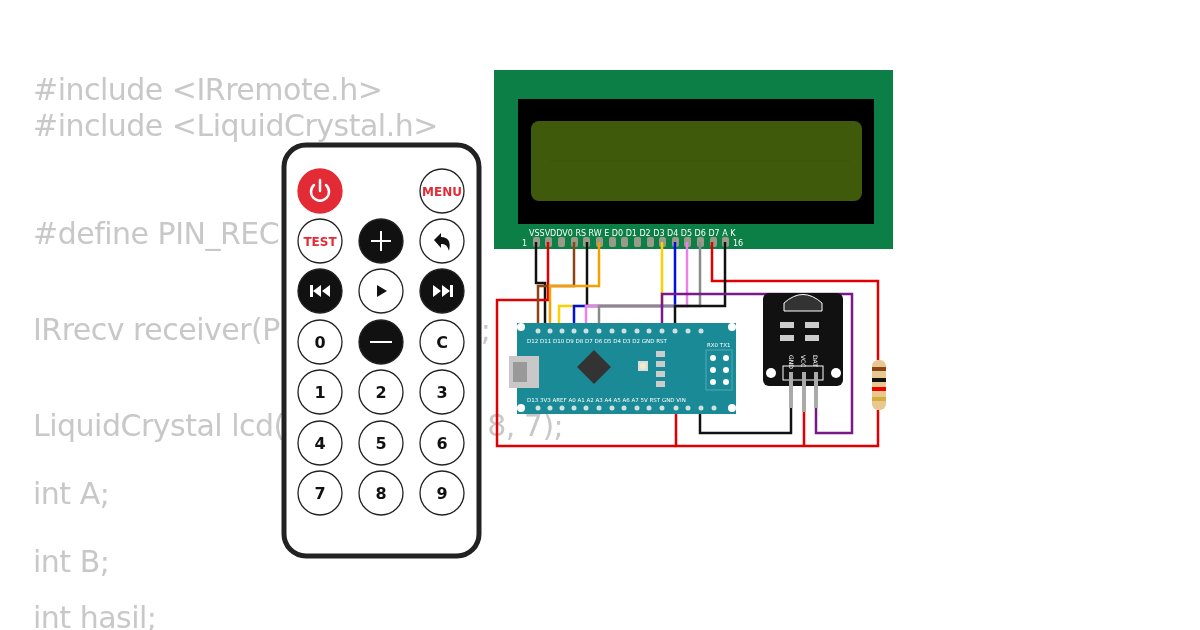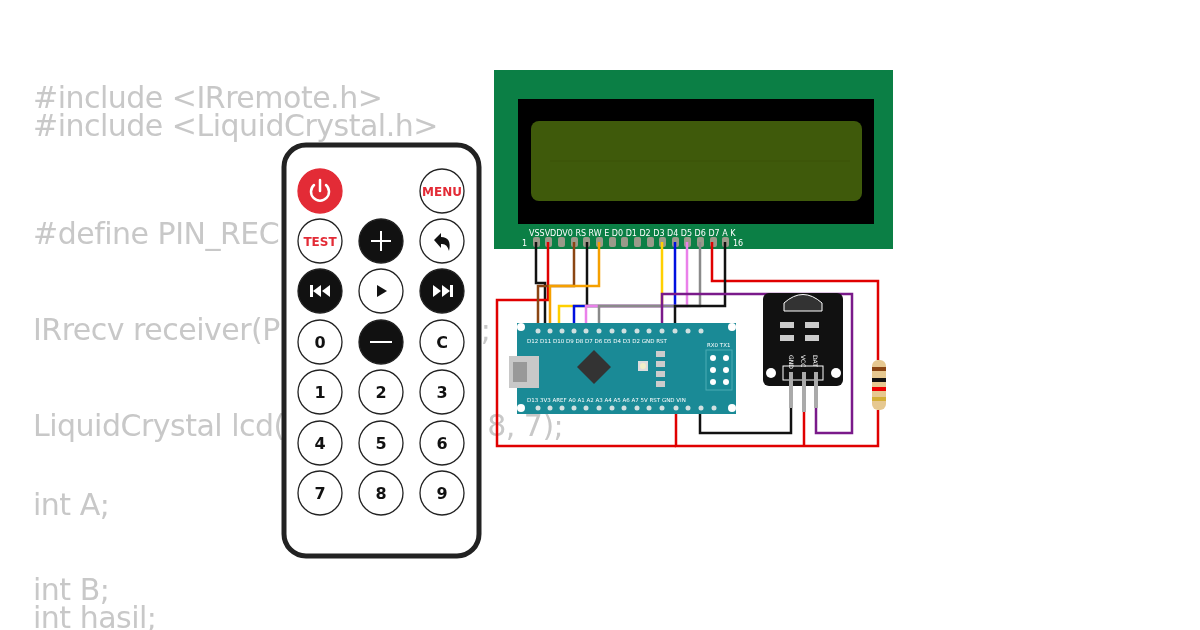--- a/index.html
+++ b/index.html
@@ -6,27 +6,27 @@
   body{width:1200px;height:630px;background:#ffffff;position:relative;overflow:hidden;font-family:"DejaVu Sans","Liberation Sans",sans-serif;}
   .code{position:absolute;left:33px;top:0;color:#c8c8c8;font-size:30px;letter-spacing:-0.5px;}
   .code .ln{position:absolute;left:0;white-space:pre;line-height:36px;}
   svg{position:absolute;left:0;top:0;}
   .txt{font-family:"DejaVu Sans","Liberation Sans",sans-serif;}
 </style>
 </head>
 <body>
 
 <div class="code">
-  <div class="ln" style="top:80px">#include &lt;IRremote.h&gt;</div>
+  <div class="ln" style="top:72px">#include &lt;IRremote.h&gt;</div>
   <div class="ln" style="top:108px">#include &lt;LiquidCrystal.h&gt;</div>
   <div class="ln" style="top:216px">#define PIN_RECEIVER 2</div>
   <div class="ln" style="top:312px">IRrecv receiver(PIN_RECEIVER);</div>
   <div class="ln" style="top:408px">LiquidCrystal lcd(12, 11, 10, 9, 8, 7);</div>
-  <div class="ln" style="top:487px">int A;</div>
-  <div class="ln" style="top:572px">int B;</div>
+  <div class="ln" style="top:476px">int A;</div>
+  <div class="ln" style="top:544px">int B;</div>
   <div class="ln" style="top:600px">int hasil;</div>
 </div>
 
 <svg width="1200" height="630" viewBox="0 0 1200 630">
 
   <g>
     <rect x="494" y="70" width="399" height="179" fill="#0b7f45"></rect>
     <rect x="518" y="99" width="356" height="125" fill="#000"></rect>
     <rect x="531" y="121" width="331" height="80" rx="8" fill="#3f5a0b"></rect>
     <g stroke="#3a5309" stroke-width="1" opacity="0.8">

